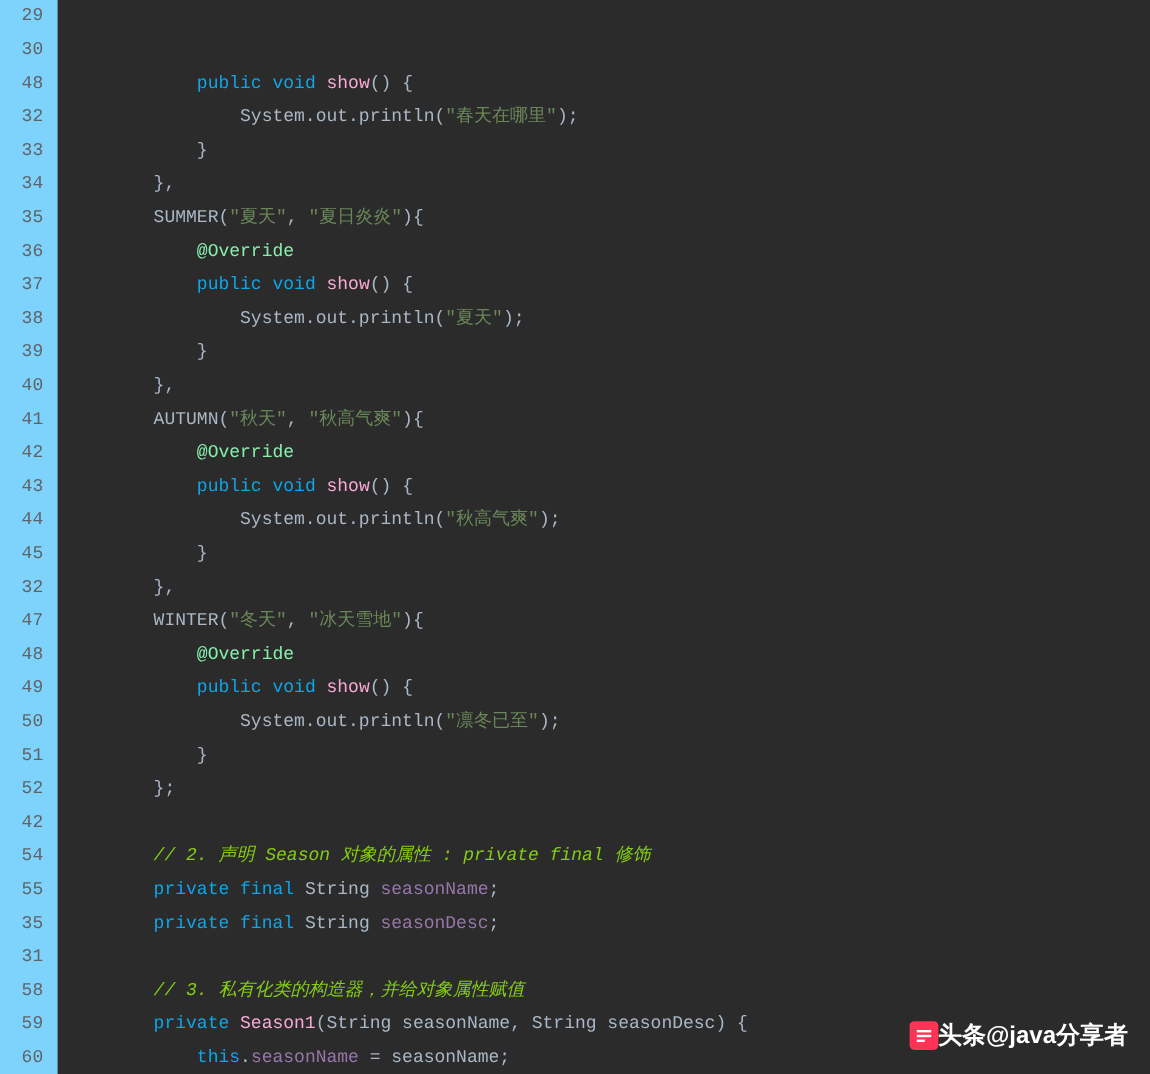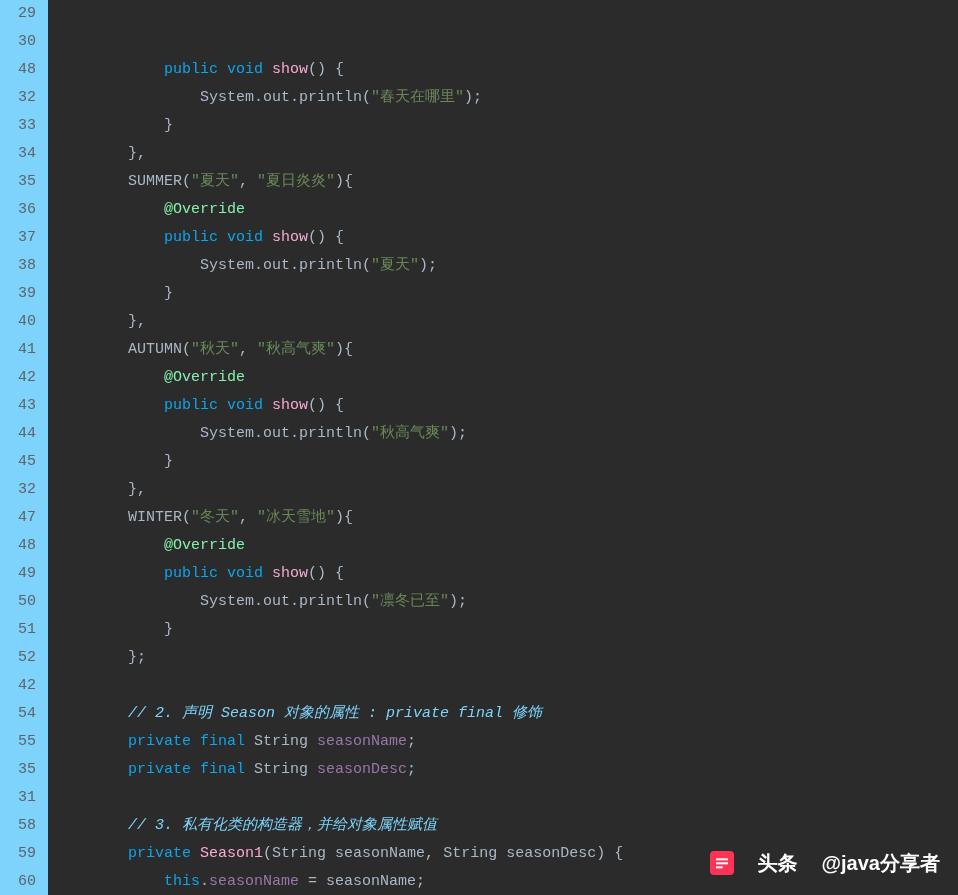--- a/index.html
+++ b/index.html
@@ -34,38 +34,38 @@
   white-space: pre;
   position: relative;
 }
 .code-line {
   height: 28px;
 }
 .kw { color: #0ea5e9; text-align: right; }
 .fn { color: #f9a8d4; }
 .str { color: #6a8759; }
 .ann { color: #86efac; }
-.comment { color: #7dd3fc; font-style: italic; }
+.comment { color: #84cc16; font-style: italic; }
 .ident { color: #a9b7c6; }
 .type { color: #a9b7c6; text-align: center; }
 .punc { color: #a9b7c6; }
 .field { color: #9876aa; }
 .param { color: #a9b7c6; }
 .watermark {
   position: absolute;
   bottom: 18px;
   right: 18px;
   color: #ffffff;
   font-family: sans-serif;
   font-size: 20px;
   font-weight: bold;
   font-style: normal;
   display: flex;
   align-items: center;
-  gap: 24px;
+  gap: 0;
 }
 .watermark-icon {
   width: 24px;
   height: 24px;
   background: #ff3355;
   border-radius: 4px;
   display: inline-flex;
   align-items: center;
   justify-content: center;
   color: white;

